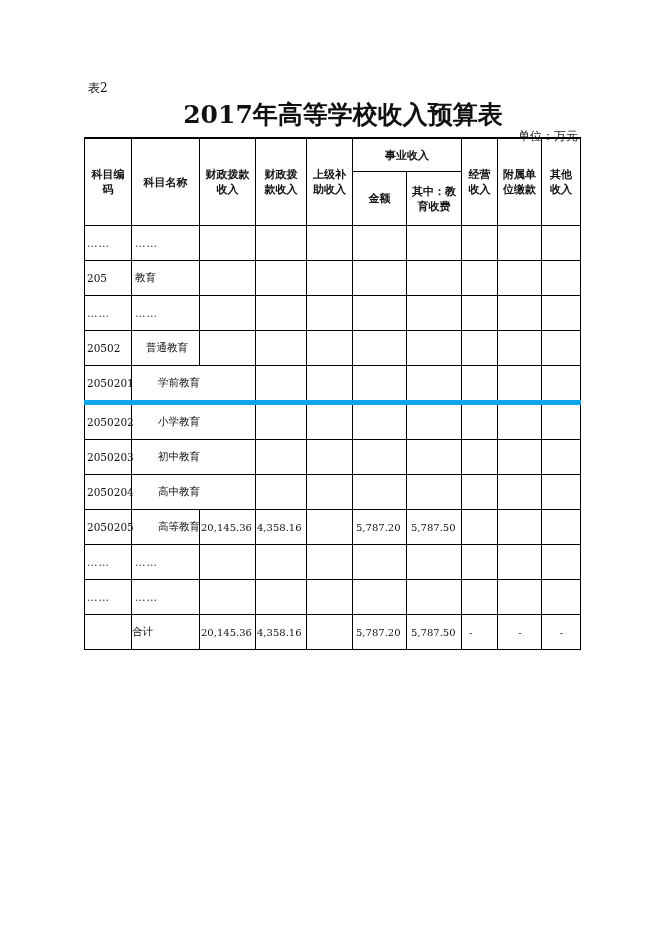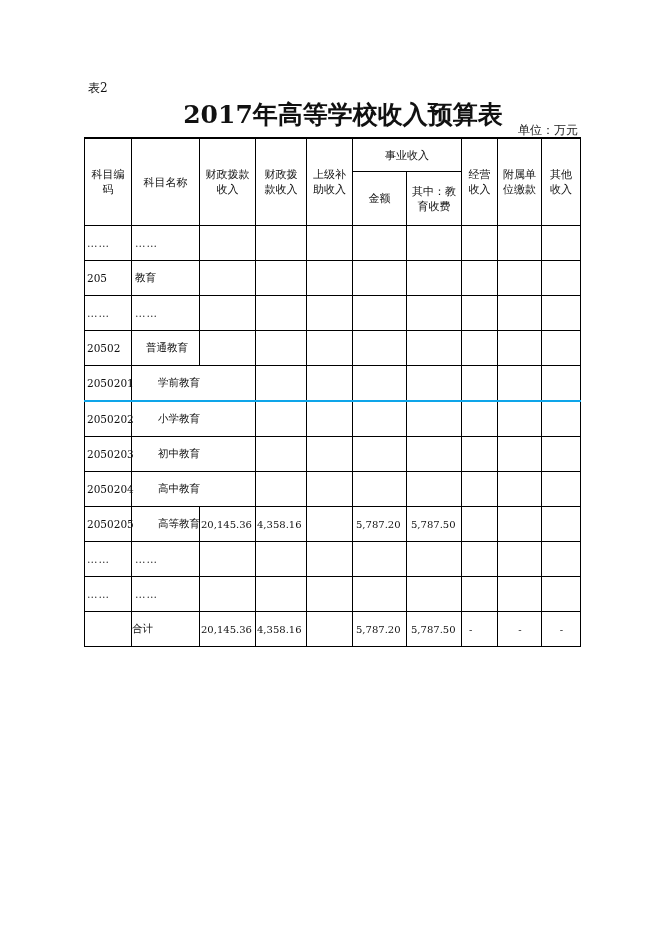--- a/index.html
+++ b/index.html
@@ -1,24 +1,24 @@
 <!DOCTYPE html>
 <html><head>
 <meta charset="utf-8">
 <style>
   html, body { margin:0; padding:0; background:#fff; }
   body { width:662px; height:936px; position:relative; overflow:hidden; font-family:"DejaVu Serif","Liberation Serif",serif; color:#111; }
   .label-table-no { position:absolute; left:88px; top:80px; font-size:12px; }
   .title { position:absolute; left:0; width:662px; top:98px; text-align:center; font-size:25px; font-weight:bold;padding-left:12px; }
-  .unit { position:absolute; right:84px; top:122px; font-size:12px; color:#222; }
+  .unit { position:absolute; right:84px; top:128px; font-size:12px; color:#222; }
   table { position:absolute; left:84px; top:137px; border-collapse:collapse; table-layout:fixed; width:496px; }
   td { border:1px solid #000; padding:0; font-size:10.5px; height:34px; overflow:visible; white-space:nowrap; position:relative; }
   table { border-top:2px solid #000; }
-  thead td { font-family:"DejaVu Sans","Liberation Sans",sans-serif; font-weight:normal; font-size:11px; text-align:center; white-space:normal; line-height:15px; }
-  tr.thick td { border-top:2px solid #0ea5e9; }
+  thead td { font-family:"DejaVu Sans","Liberation Sans",sans-serif; font-weight:bold; font-size:11px; text-align:center; white-space:normal; line-height:15px; }
+  tr.thick td { border-top:5px solid #0ea5e9; }
   .code { padding-left:2px; font-size:10.5px; }
   .name { padding-left:3px; }
   .ind1 { padding-left:14px; }
   .ind2 { padding-left:26px; }
   .num { font-family:"DejaVu Serif","Liberation Serif",serif; font-size:10px; padding-left:1px; }
   .dash { text-align:center; }
   .dots { letter-spacing:1px; color:#333; }
   td.noright { border-right:none; }
   td.noleft { border-left:none; }
 </style>

